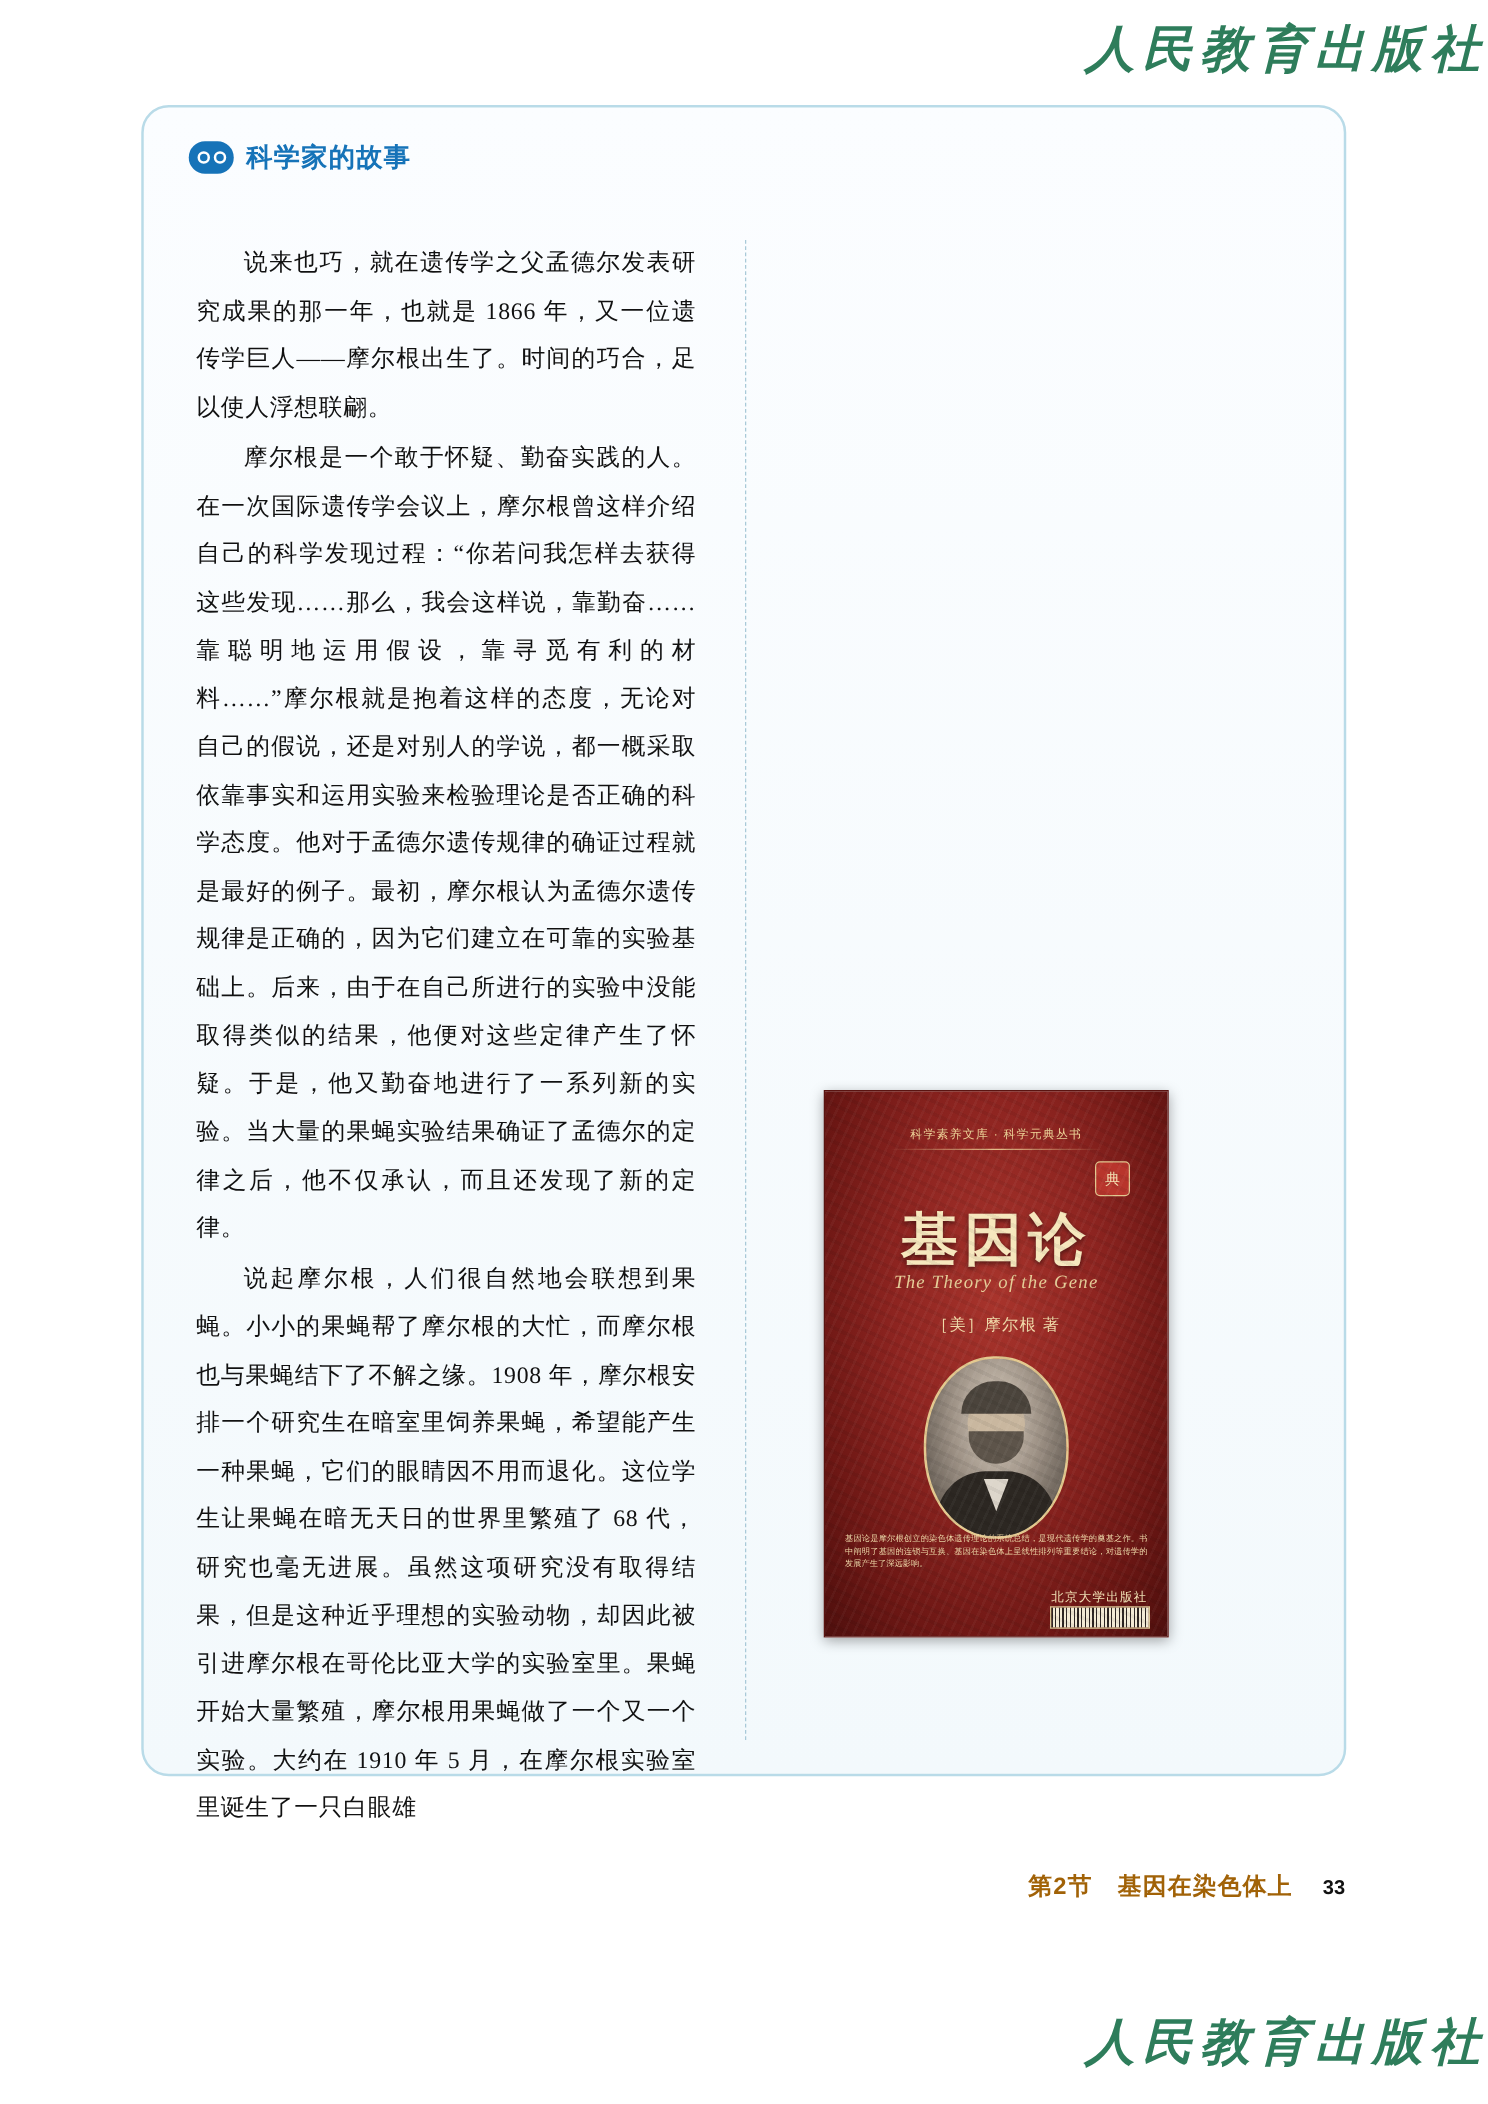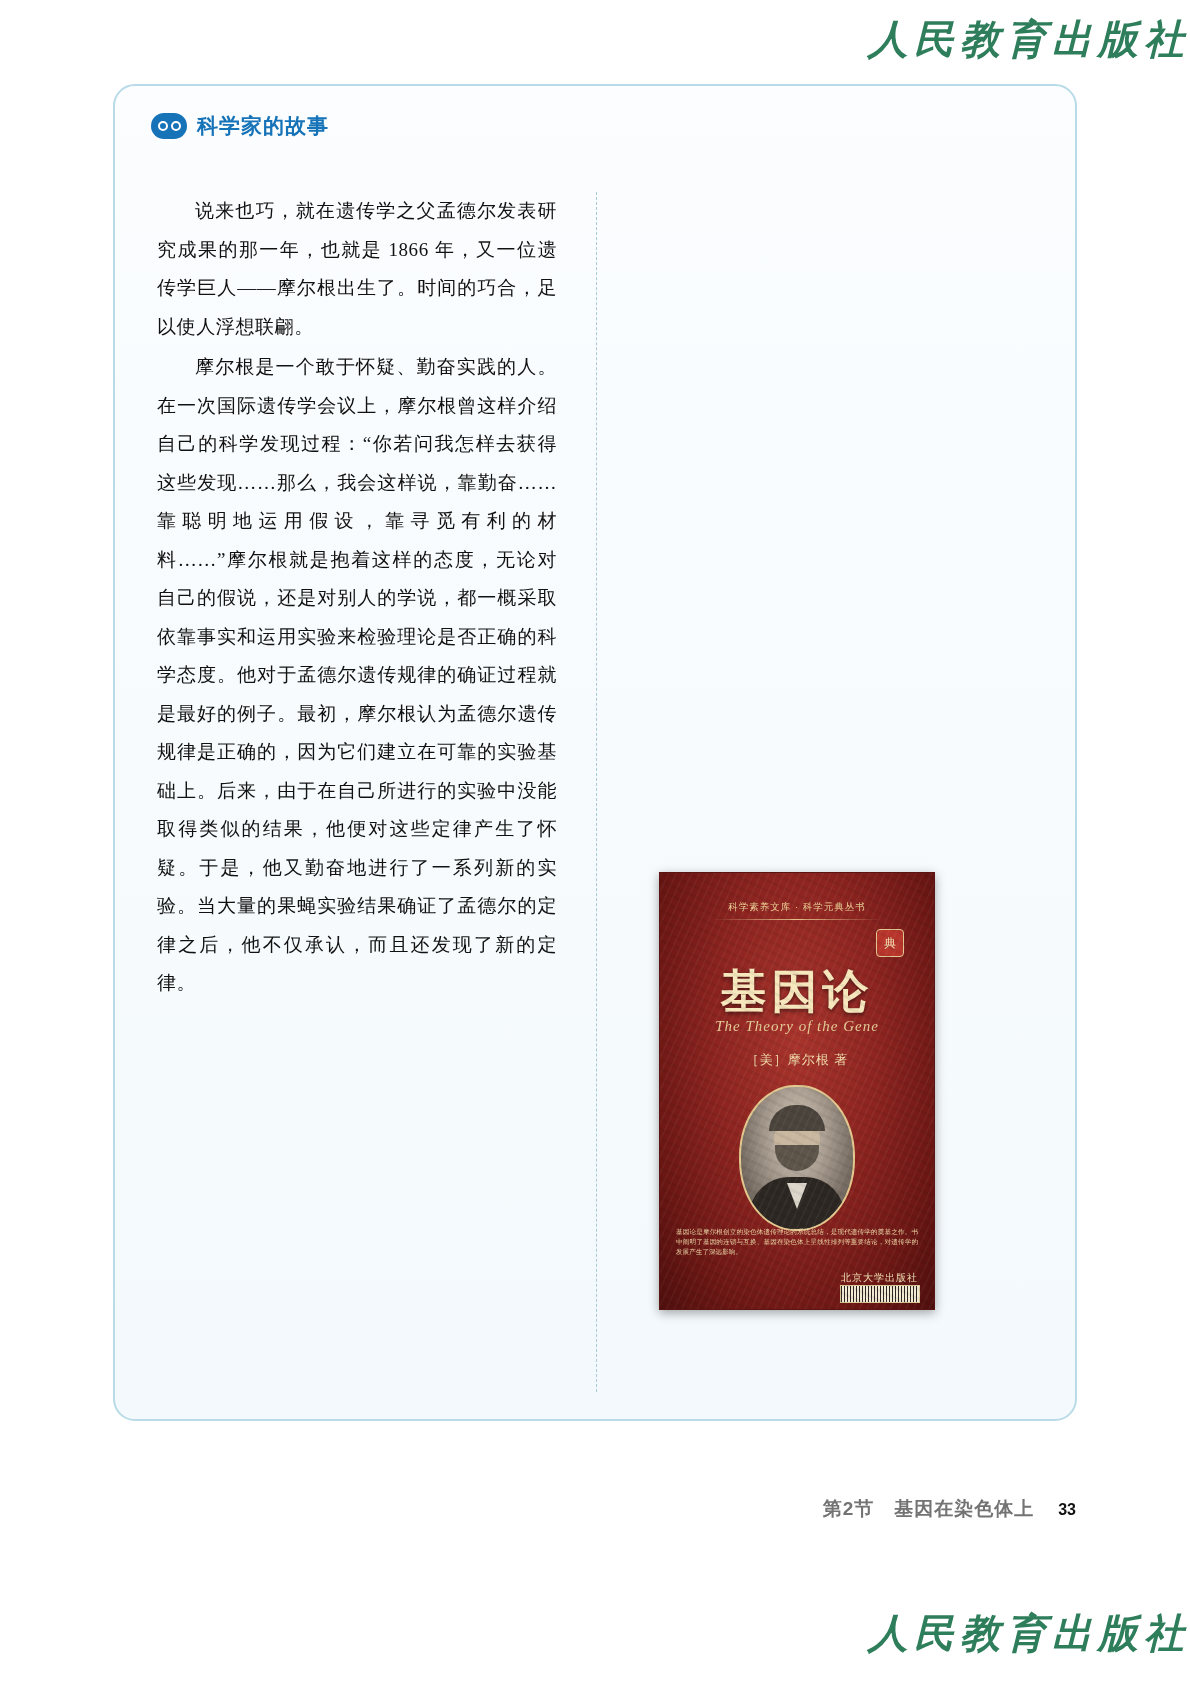--- a/index.html
+++ b/index.html
@@ -330,21 +330,21 @@
     position: absolute;
     right: 114px;
     top: 1496px;
     display: flex;
     align-items: baseline;
     gap: 24px;
     font-family: "Liberation Sans", sans-serif;
   }
   .footer-text {
     font-size: 19px;
-    color: #737373;
+    color: #a16207;
     letter-spacing: 1px;
     font-weight: bold;
   }
   .footer-page {
     font-size: 16px;
     color: #111111;
     font-weight: bold;
   }
 </style>
 </head>
@@ -361,20 +361,21 @@
     </span>
     <span class="badge-label">科学家的故事</span>
   </div>
 
 
   <div class="columns">
 
     <div class="col left">
       <p>说来也巧，就在遗传学之父孟德尔发表研究成果的那一年，也就是 1866 年，又一位遗传学巨人——摩尔根出生了。时间的巧合，足以使人浮想联翩。</p>
       <p>摩尔根是一个敢于怀疑、勤奋实践的人。在一次国际遗传学会议上，摩尔根曾这样介绍自己的科学发现过程：“你若问我怎样去获得这些发现……那么，我会这样说，靠勤奋……靠聪明地运用假设，靠寻觅有利的材料……”摩尔根就是抱着这样的态度，无论对自己的假说，还是对别人的学说，都一概采取依靠事实和运用实验来检验理论是否正确的科学态度。他对于孟德尔遗传规律的确证过程就是最好的例子。最初，摩尔根认为孟德尔遗传规律是正确的，因为它们建立在可靠的实验基础上。后来，由于在自己所进行的实验中没能取得类似的结果，他便对这些定律产生了怀疑。于是，他又勤奋地进行了一系列新的实验。当大量的果蝇实验结果确证了孟德尔的定律之后，他不仅承认，而且还发现了新的定律。</p>
+      <p>说起摩尔根，人们很自然地会联想到果蝇。小小的果蝇帮了摩尔根的大忙，而摩尔根也与果蝇结下了不解之缘。1908 年，摩尔根安排一个研究生在暗室里饲养果蝇，希望能产生一种果蝇，它们的眼睛因不用而退化。这位学生让果蝇在暗无天日的世界里繁殖了 68 代，研究也毫无进展。虽然这项研究没有取得结果，但是这种近乎理想的实验动物，却因此被引进摩尔根在哥伦比亚大学的实验室里。果蝇开始大量繁殖，摩尔根用果蝇做了一个又一个实验。大约在 1910 年 5 月，在摩尔根实验室里诞生了一只白眼雄</p>
     </div>
 
     <div class="col right">
 
       <div class="book-figure">
         <div class="book-cover">
           <div class="cover-series">科学素养文库 · 科学元典丛书</div>
           <div class="cover-series-rule"></div>
           <div class="cover-stamp">典</div>
           <div class="cover-title">基因论</div>

